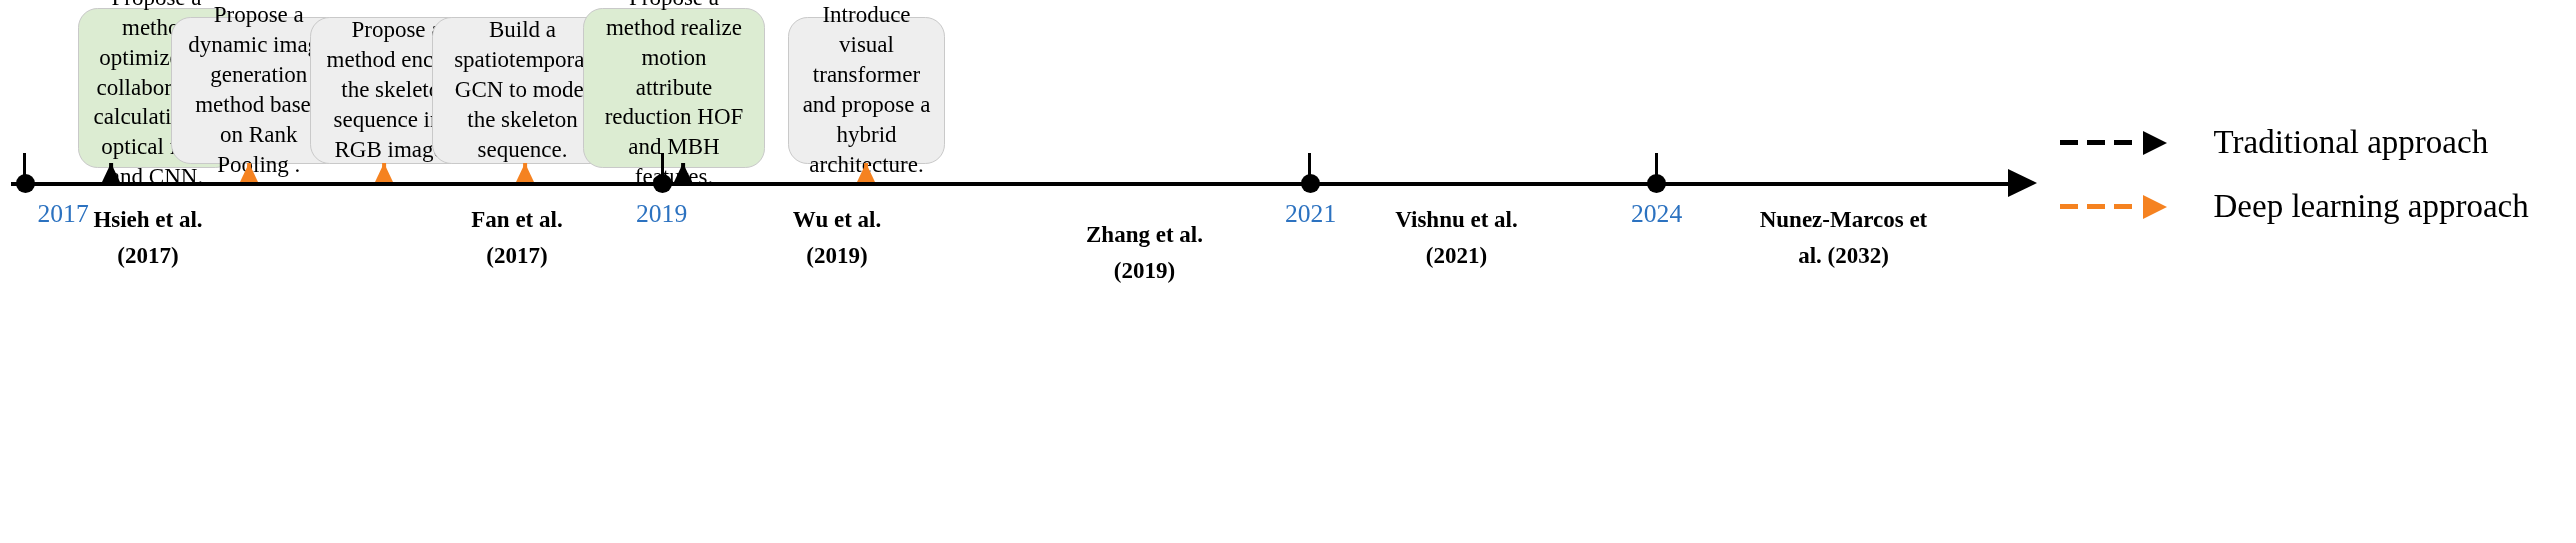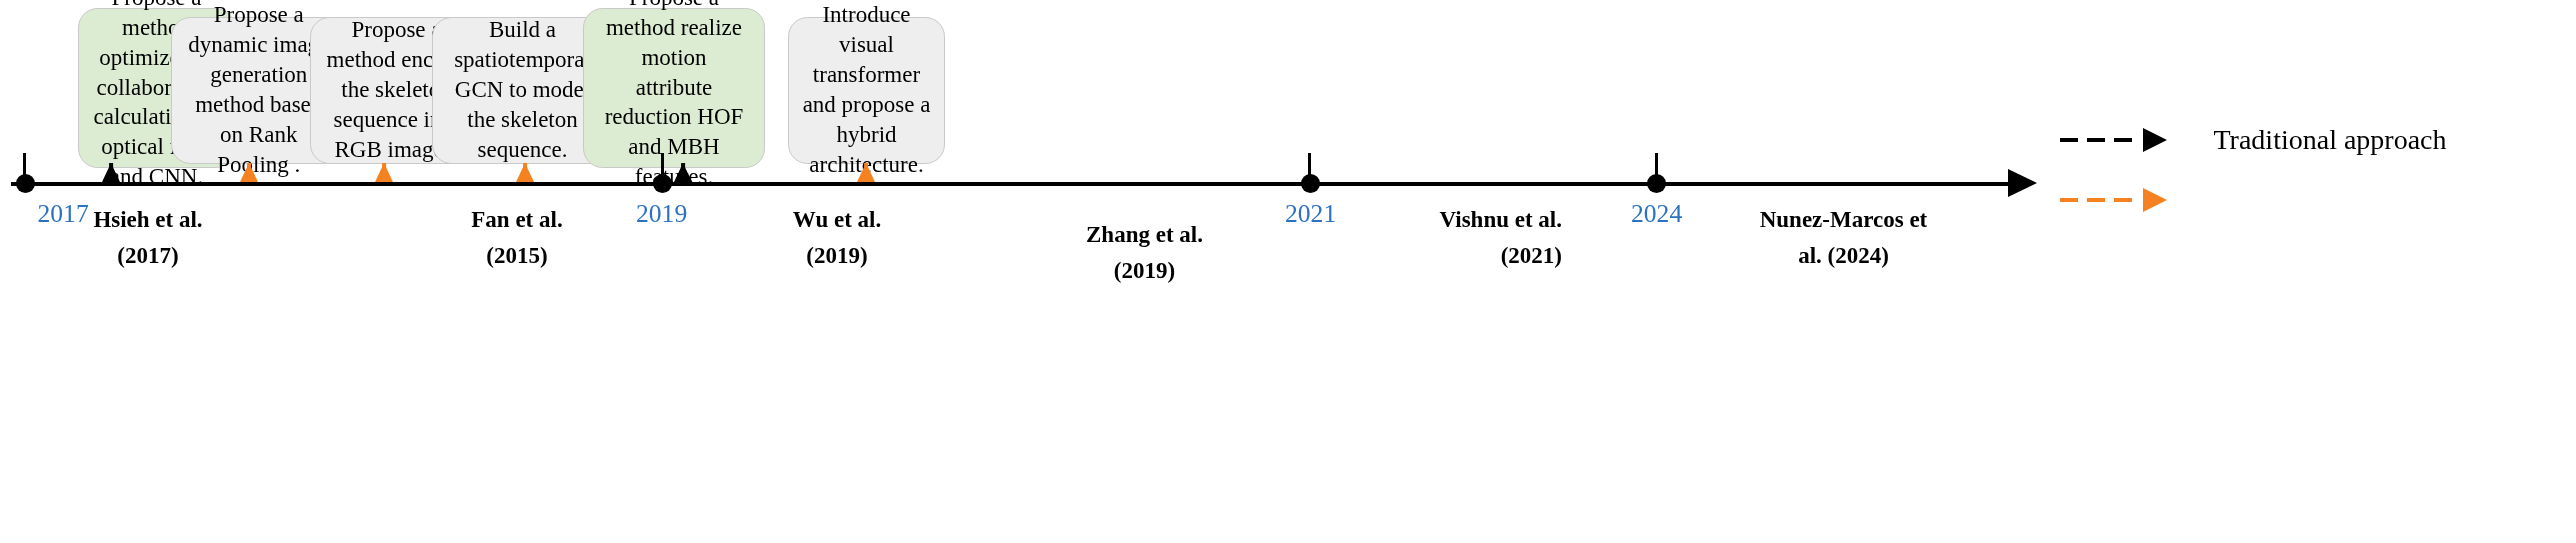--- a/index.html
+++ b/index.html
@@ -100,21 +100,21 @@
     position:absolute;top:0;height:4.5px;
   }
   .legend-arrowhead{
     width:0;height:0;
     border-top:12px solid transparent;
     border-bottom:12px solid transparent;
     margin-left:1.5px;
   }
   .legend-text{
     margin-left:47px;
-    font-size:28px;color:#000;white-space:nowrap;
+    font-size:33px;color:#000;white-space:nowrap;
     font-family:"Liberation Serif","DejaVu Serif",serif;
   }
 </style>
 </head>
 <body>
 
 <div id="stage">
 
   <div class="note green" style="left:78px;top:7.5px;width:157px;height:160px;">
     <span class="txt">Propose a
@@ -215,43 +215,44 @@
   <div class="year-dot" style="left:1301px;"></div>
   <div class="year-label" style="left:1285px;">2021</div>
 
   <div class="year-stem" style="left:1655px;"></div>
   <div class="year-dot" style="left:1647px;"></div>
   <div class="year-label" style="left:1631px;">2024</div>
 
   <div class="cite" style="left:54px;top:202px;width:188px;">Hsieh et al.
 (2017)</div>
   <div class="cite" style="left:423px;top:202px;width:188px;">Fan et al.
-(2015)</div>
+(2017)</div>
   <div class="cite" style="left:743px;top:202px;width:188px;">Wu et al.
 (2019)</div>
   <div class="cite" style="left:1039px;top:217px;width:211px;">Zhang  et al.
 (2019)</div>
-  <div class="cite" style="left:1351px;top:202px;width:211px;text-align:right;">Vishnu et al.
+  <div class="cite" style="left:1351px;top:202px;width:211px;">Vishnu et al.
 (2021)</div>
   <div class="cite" style="left:1719px;top:202px;width:249px;">Nunez-Marcos et
-al. (2024)</div>
+al. (2032)</div>
 
   <div class="legend-row" style="left:2060px;top:124px;">
     <span class="legend-dash">
       <span class="seg" style="left:0px;width:18px;background:#000;"></span>
       <span class="seg" style="left:27px;width:18px;background:#000;"></span>
       <span class="seg" style="left:54px;width:18px;background:#000;"></span>
     </span>
     <span class="legend-arrowhead" style="border-left:24px solid #000;"></span>
     <span class="legend-text">Traditional approach</span>
   </div>
 
   <div class="legend-row" style="left:2060px;top:188px;">
     <span class="legend-dash">
       <span class="seg" style="left:0px;width:18px;background:#f58220;"></span>
       <span class="seg" style="left:27px;width:18px;background:#f58220;"></span>
       <span class="seg" style="left:54px;width:18px;background:#f58220;"></span>
     </span>
     <span class="legend-arrowhead" style="border-left:24px solid #f58220;"></span>
+    <span class="legend-text">Deep learning approach</span>
   </div>
 
 </div>
 
 
 </body></html>

